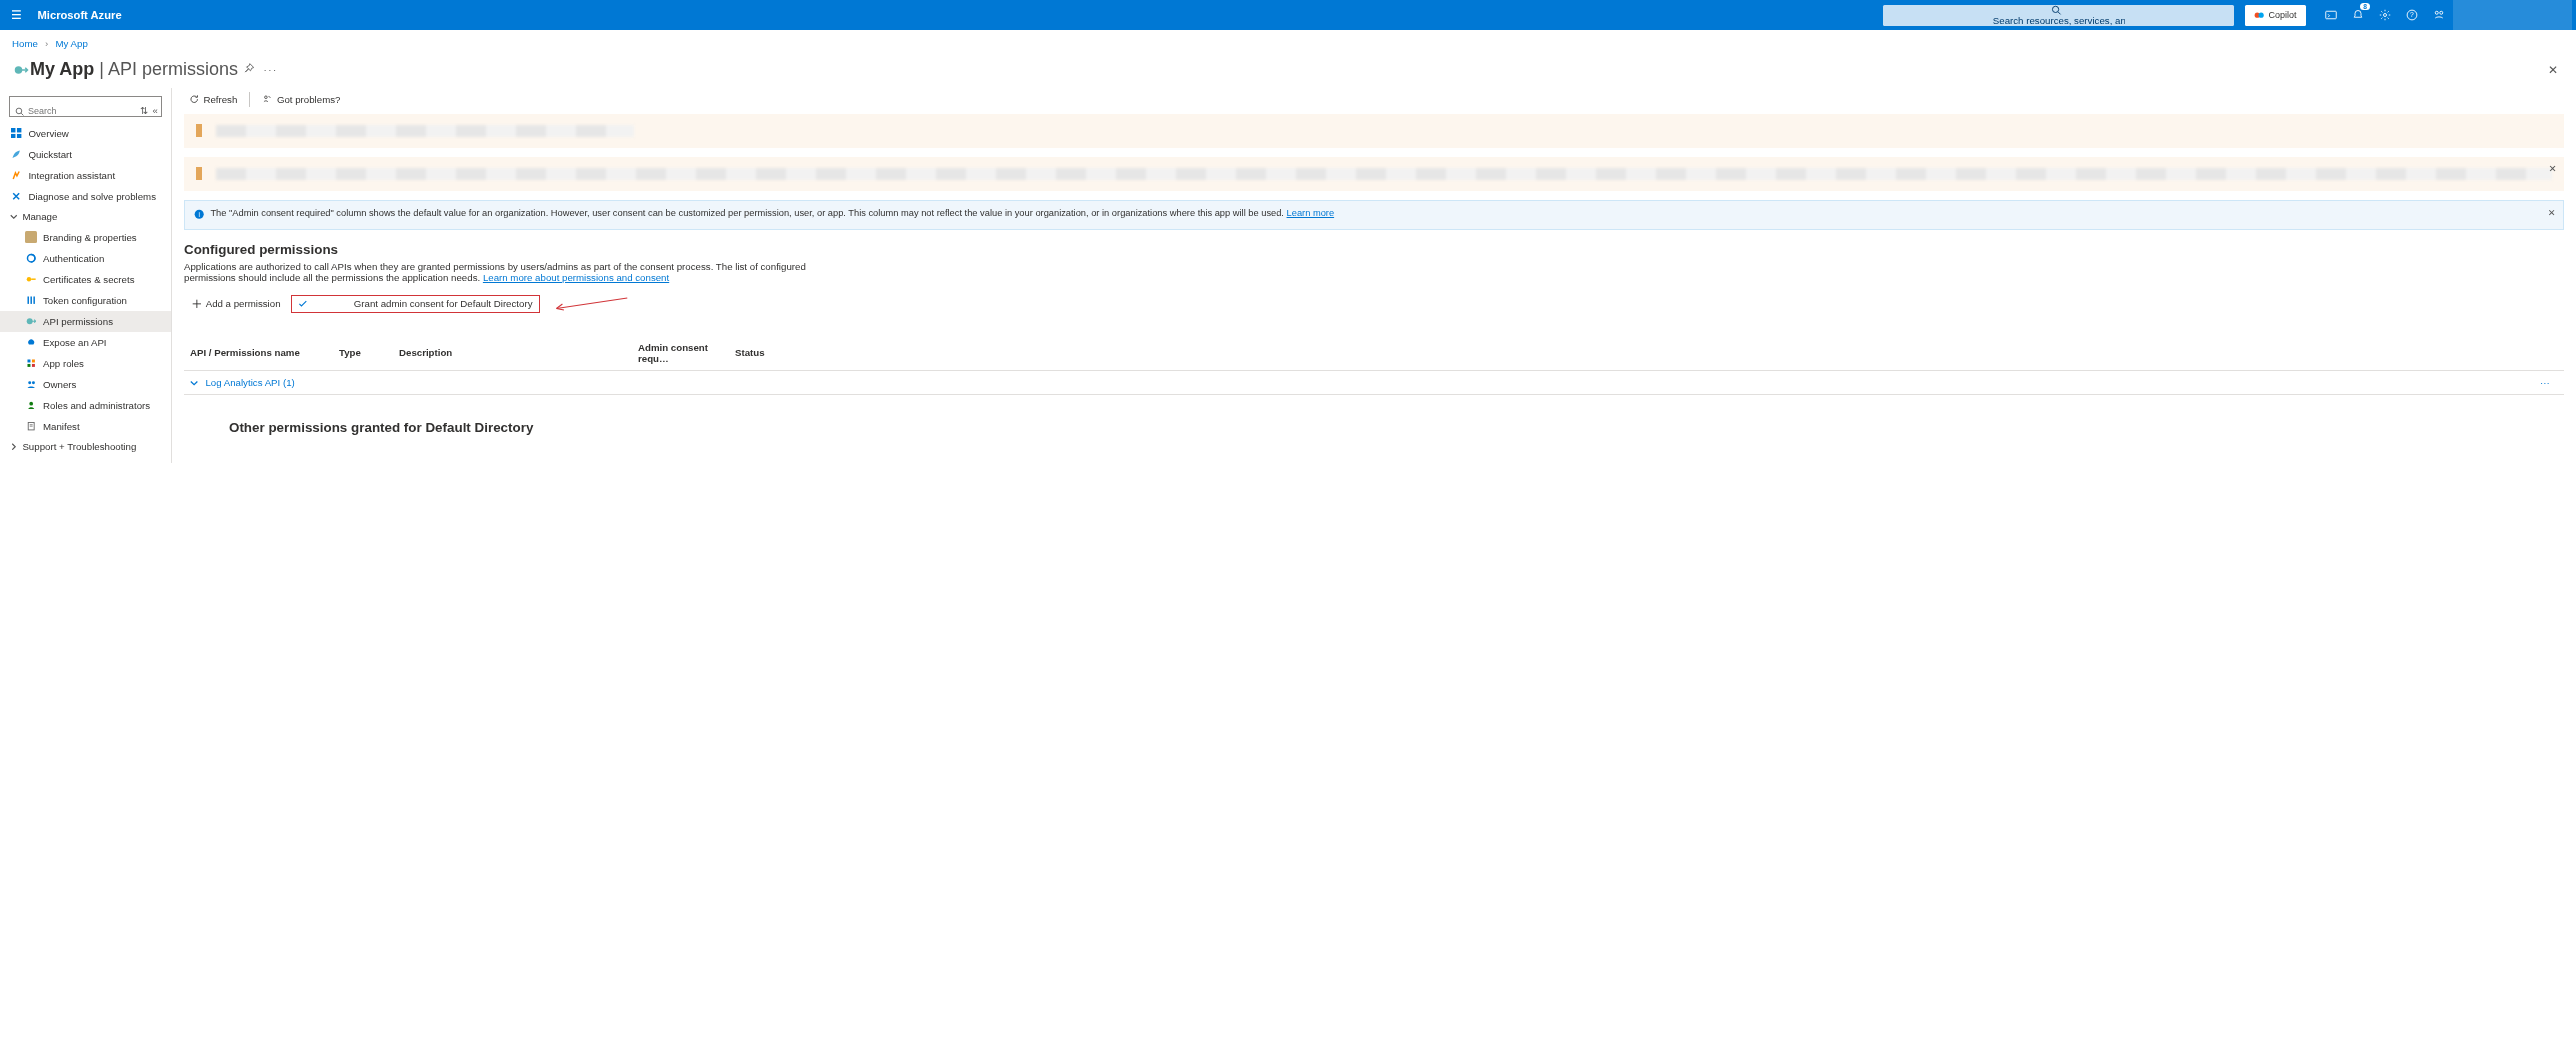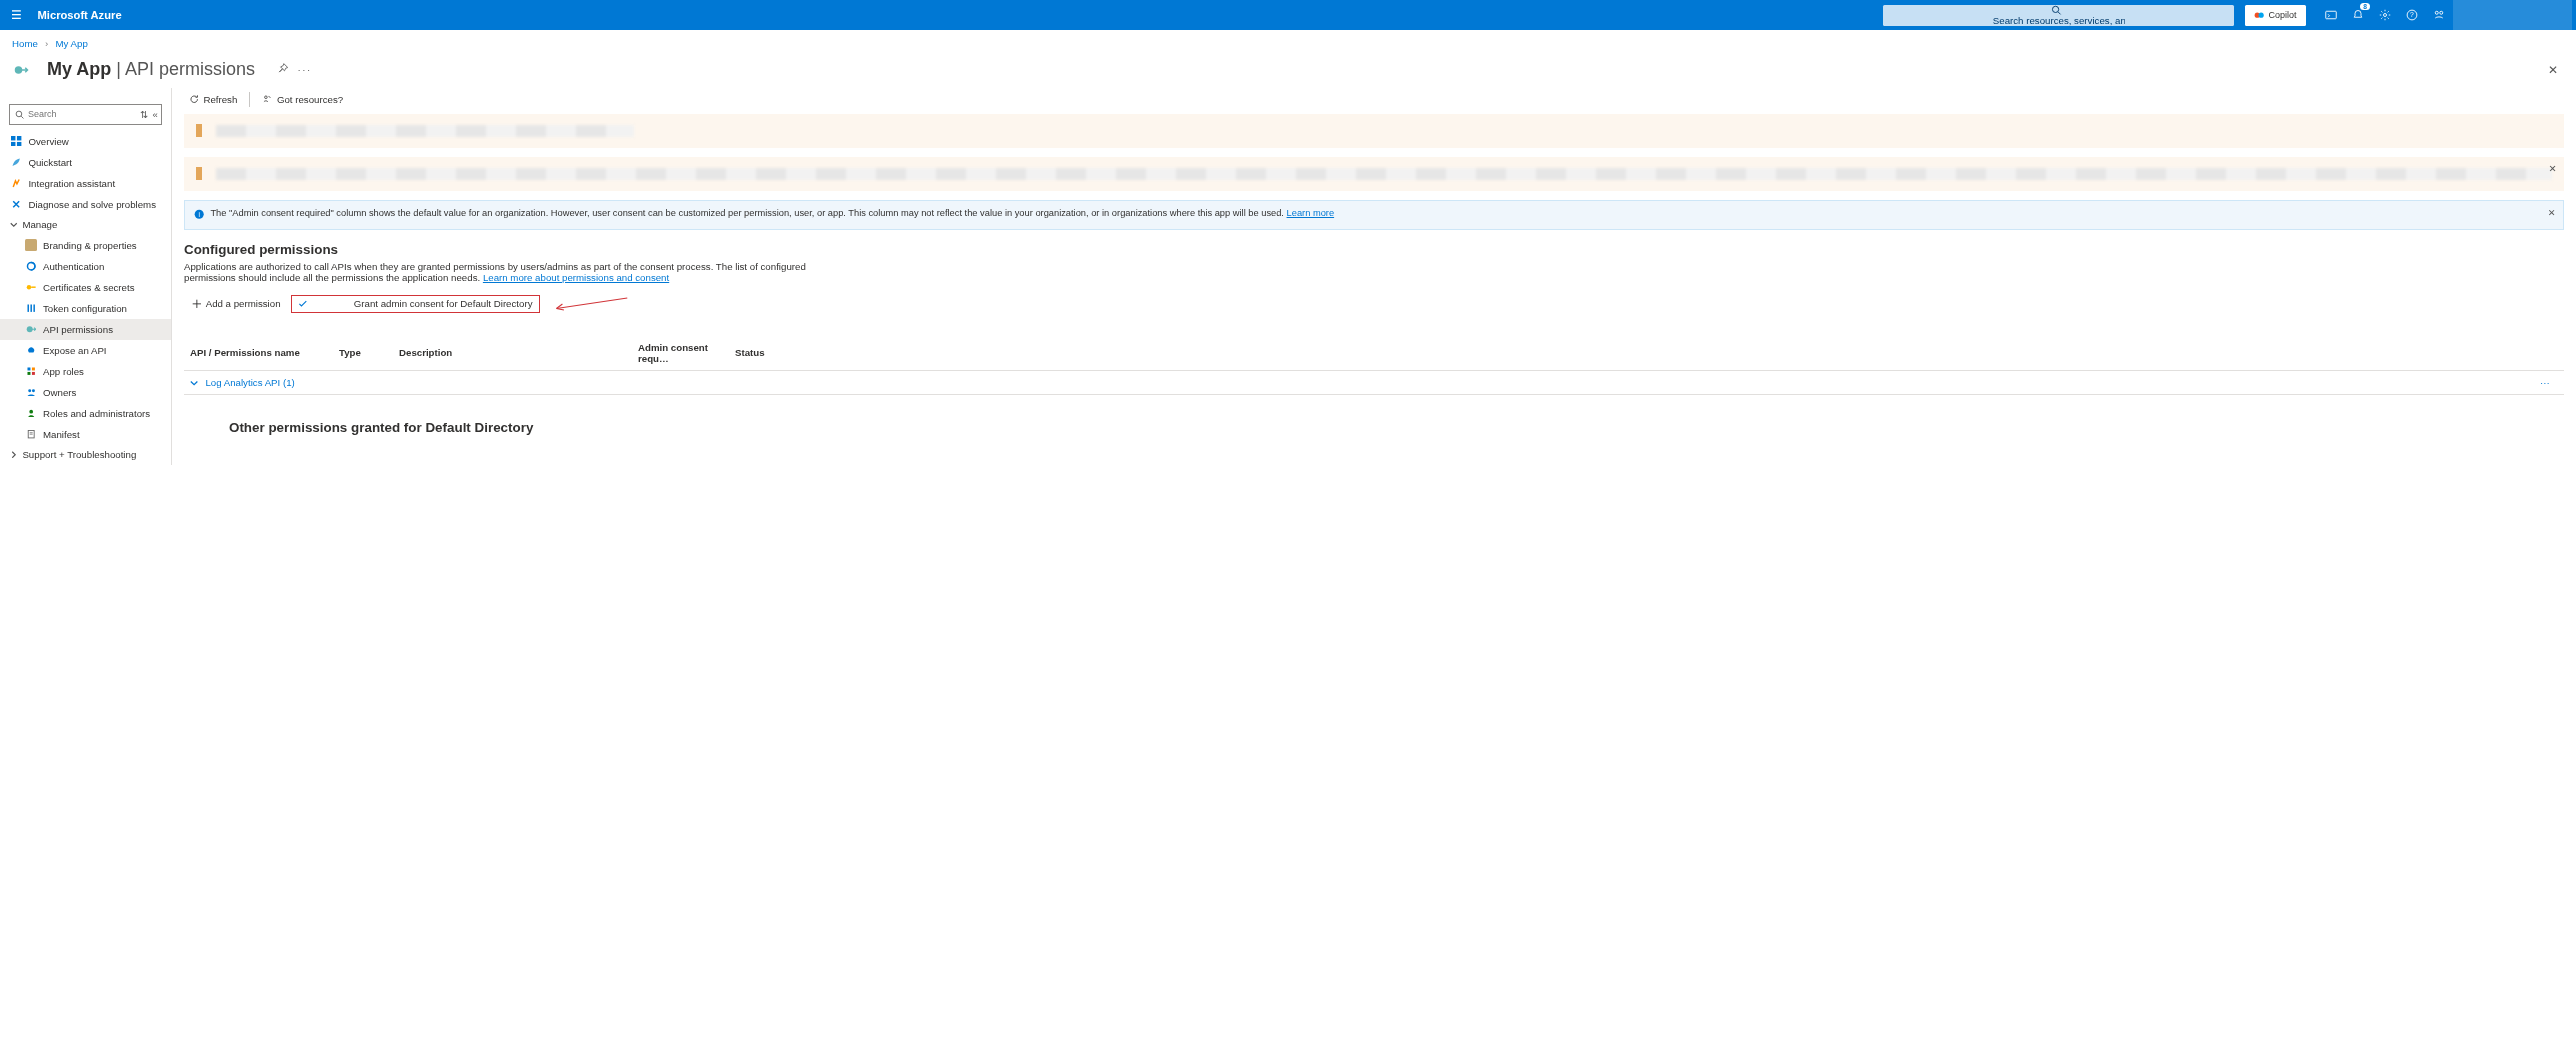--- a/index.html
+++ b/index.html
@@ -19,31 +19,31 @@
 .tic { width: 18px; height: 18px; display: flex; align-items: center; justify-content: center; cursor: pointer; position: relative; }
 .badge { position: absolute; top: -3px; right: -3px; background: #fff; color: #0078d4; font-size: 6.7px; border-radius: 6px; padding: 0 3px; font-weight: 600; }
 .accountbox { width: 119px; height: 30px; background: rgba(255,255,255,.15); }
 
 
 .breadcrumb { padding: 7.5px 12px; font-size: 9.7px; }
 .breadcrumb a { color: #0078d4; text-decoration: none; }
 .breadcrumb .sep { color: #808080; margin: 0 4.5px; }
 
 
-.titlewrap { display: flex; align-items: center; padding: 3px 9px 7.5px; gap: 17px; }
+.titlewrap { display: flex; align-items: center; padding: 3px 9px 7.5px; gap: 0; }
 .title-icon { width: 21px; height: 21px; display: flex; align-items: center; justify-content: center; }
 .title { font-size: 18px; font-weight: 600; }
 .title .sub { font-weight: 400; color: #555; }
 .title-actions { display: flex; align-items: center; gap: 9px; margin-left: 6px; color: #555; }
 .close-x { margin-left: auto; margin-right: 9px; color: #555; font-size: 12px; cursor: pointer; }
 
 
 .main { display: flex; }
 .leftcol { width: 172px; border-right: 0.7px solid #e1dfdd; }
-.searchbar { margin: 16px 9px 6px; height: 21px; border: 0.7px solid #8a8886; display: flex; align-items: center; padding: 0 4.5px; gap: 4.5px; color: #555; position: relative; }
+.searchbar { margin: 8px 9px 6px; height: 21px; border: 0.7px solid #8a8886; display: flex; align-items: flex-end; padding: 0 4.5px; gap: 4.5px; color: #555; position: relative; }
 .searchbar input { border: none; flex: 1; font-size: 9px; }
 .searchbar .trailing { display:flex; gap:4.5px; position:absolute; right:3px; color:#555; }
 
 .nav-item { display: flex; align-items: center; gap: 6px; padding: 4.5px 10.4px; cursor: pointer; font-size: 9.7px; }
 .nav-item.active { background: #edebe9; }
 .nav-sub .nav-item { padding-left: 25px; }
 .nav-hdr { display: flex; align-items: center; gap: 4.5px; padding: 4.5px 10.4px; cursor: pointer; color: #323130; }
 .nav-hdr svg { color: #555; }
 .ic { width: 12px; height: 12px; display:inline-flex; align-items:center; justify-content:center; }
 
@@ -333,21 +333,21 @@
           </svg>
         <span>Refresh</span>
       </div>
       <div class="vline"></div>
       <div class="toolbtn">
         <svg width="10.4" height="10.4" viewBox="0 0 16 16" fill="none" stroke="#323130" stroke-width="1.2">
             <circle cx="6" cy="5" r="2"></circle>
             <path d="M3 12c1-2 5-2 6 0"></path>
             <path d="M10 3l3 3"></path>
           </svg>
-        <span>Got resources?</span>
+        <span>Got problems?</span>
       </div>
     </div>
 
     <div class="banner">
       <span class="accent"></span>
       <div class="blur" style="max-width:418px"></div>
     </div>
     <div class="banner">
       <span class="accent"></span>
       <div class="blur"></div>

